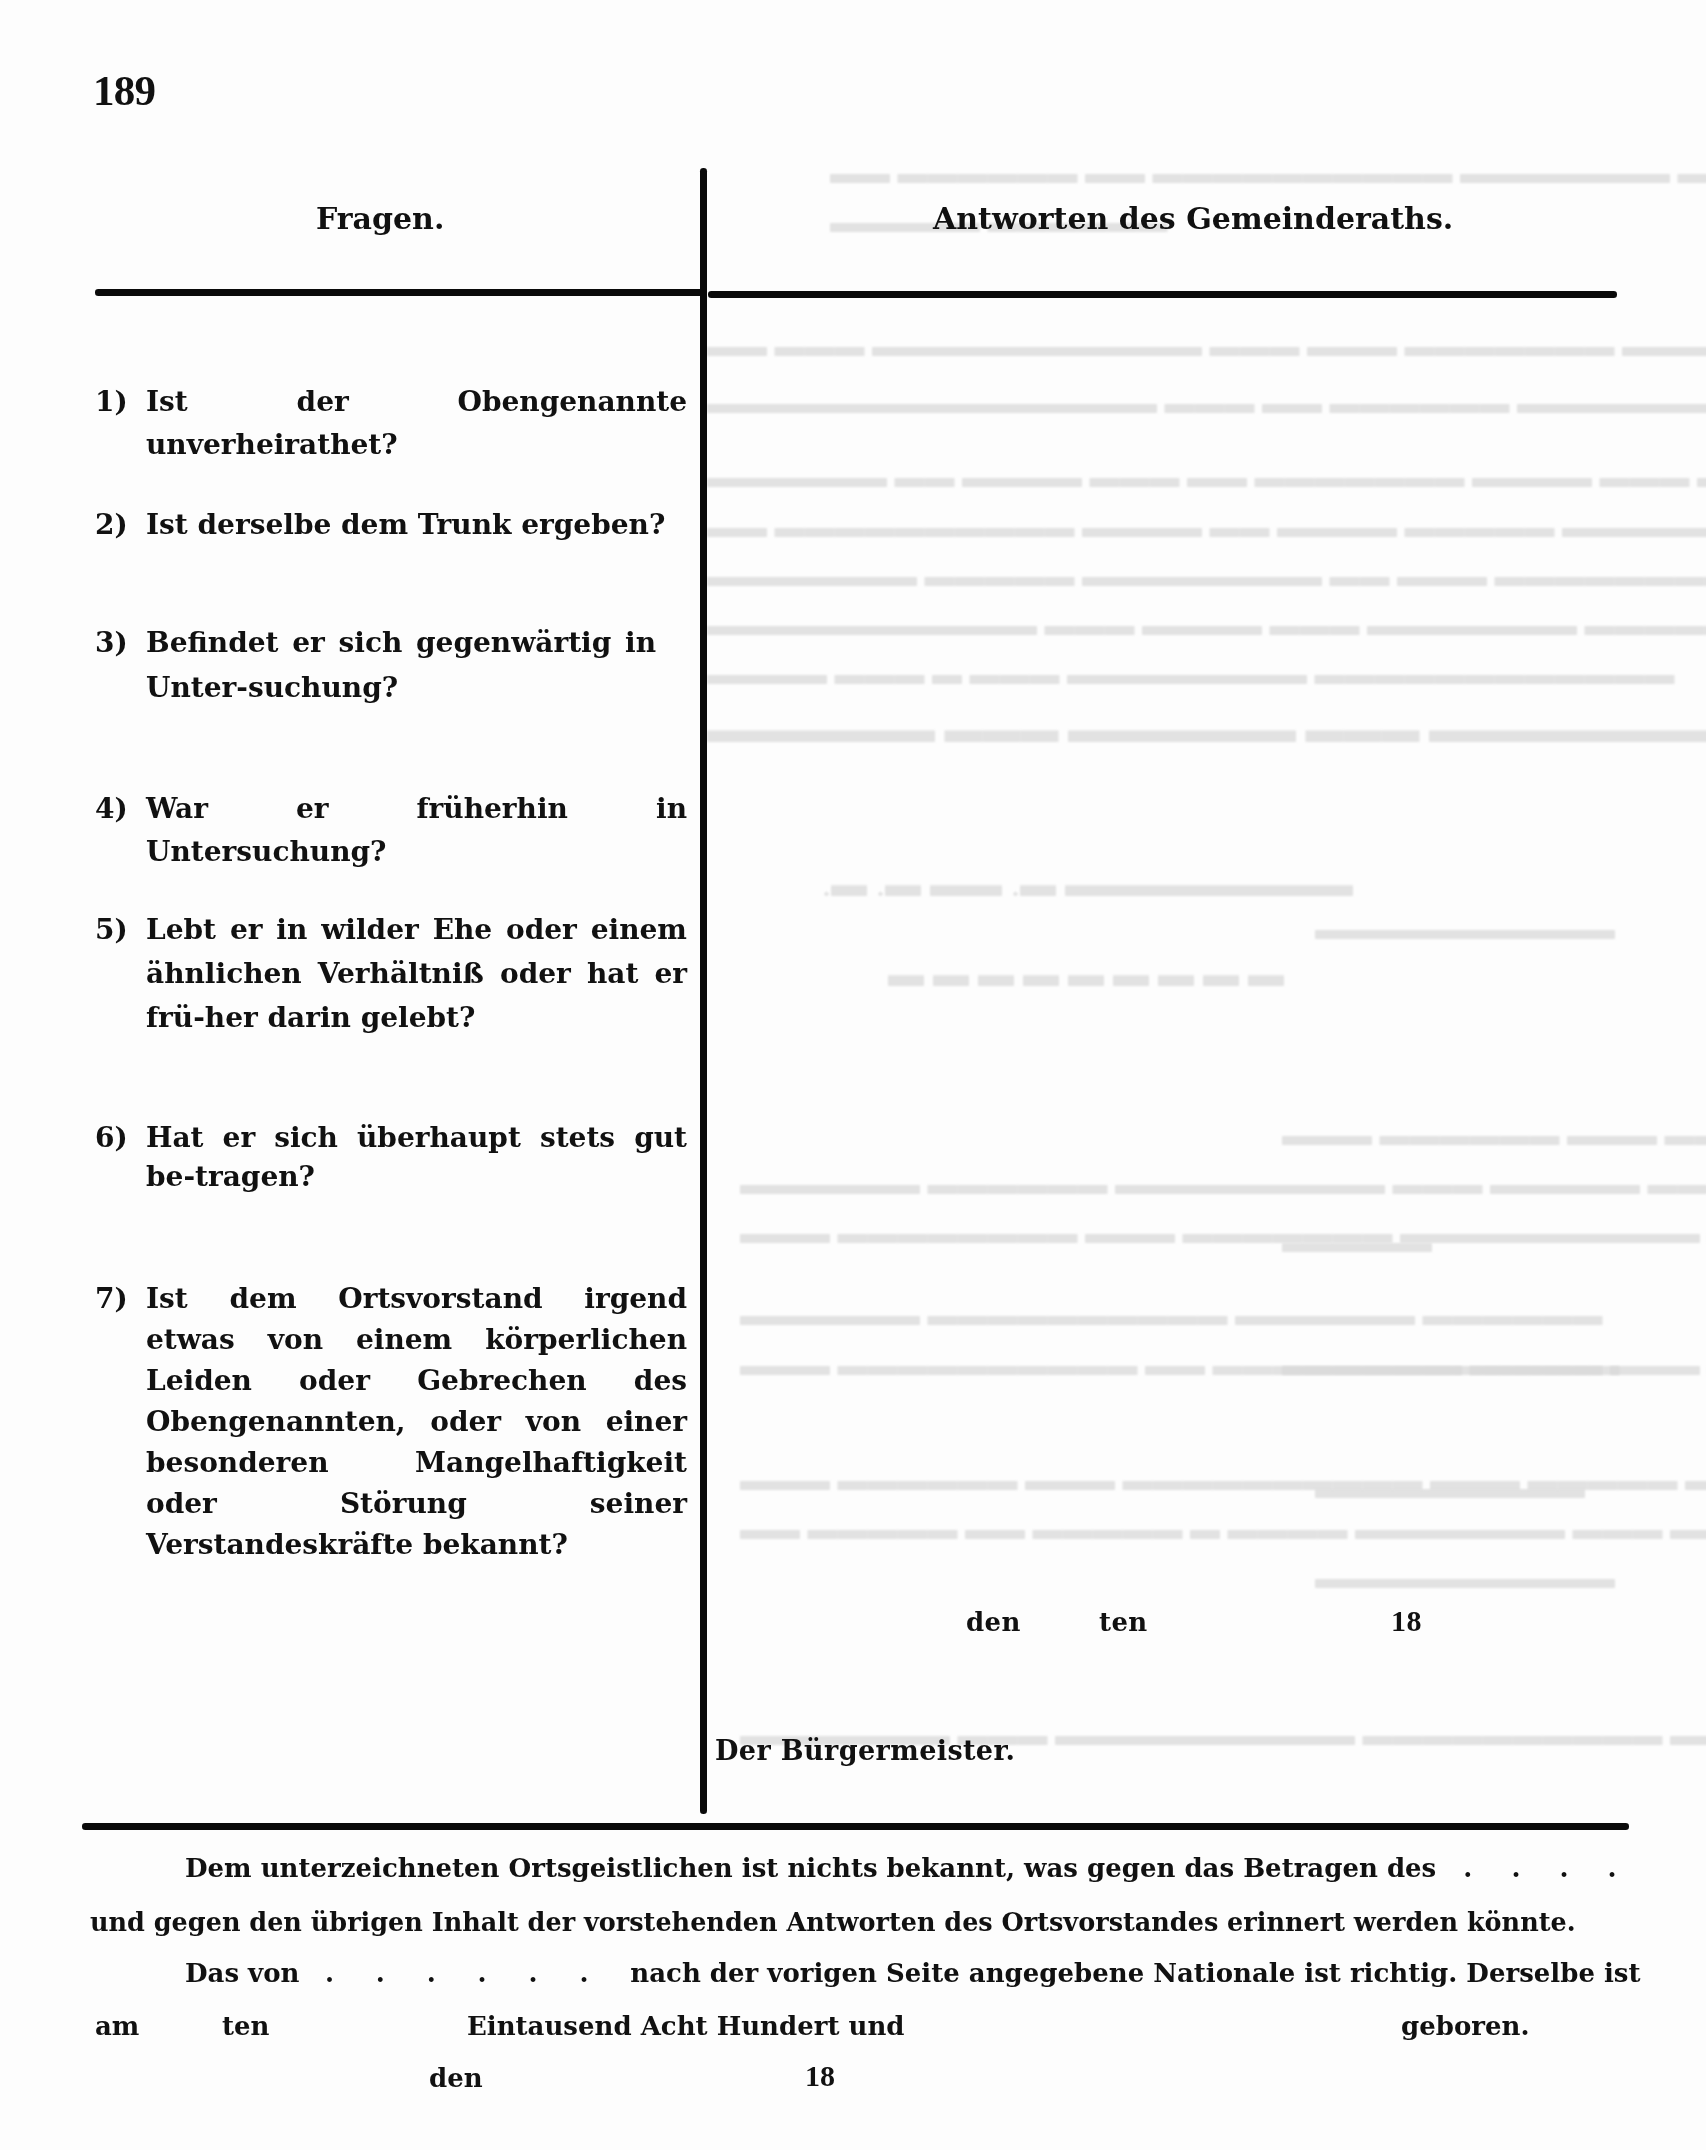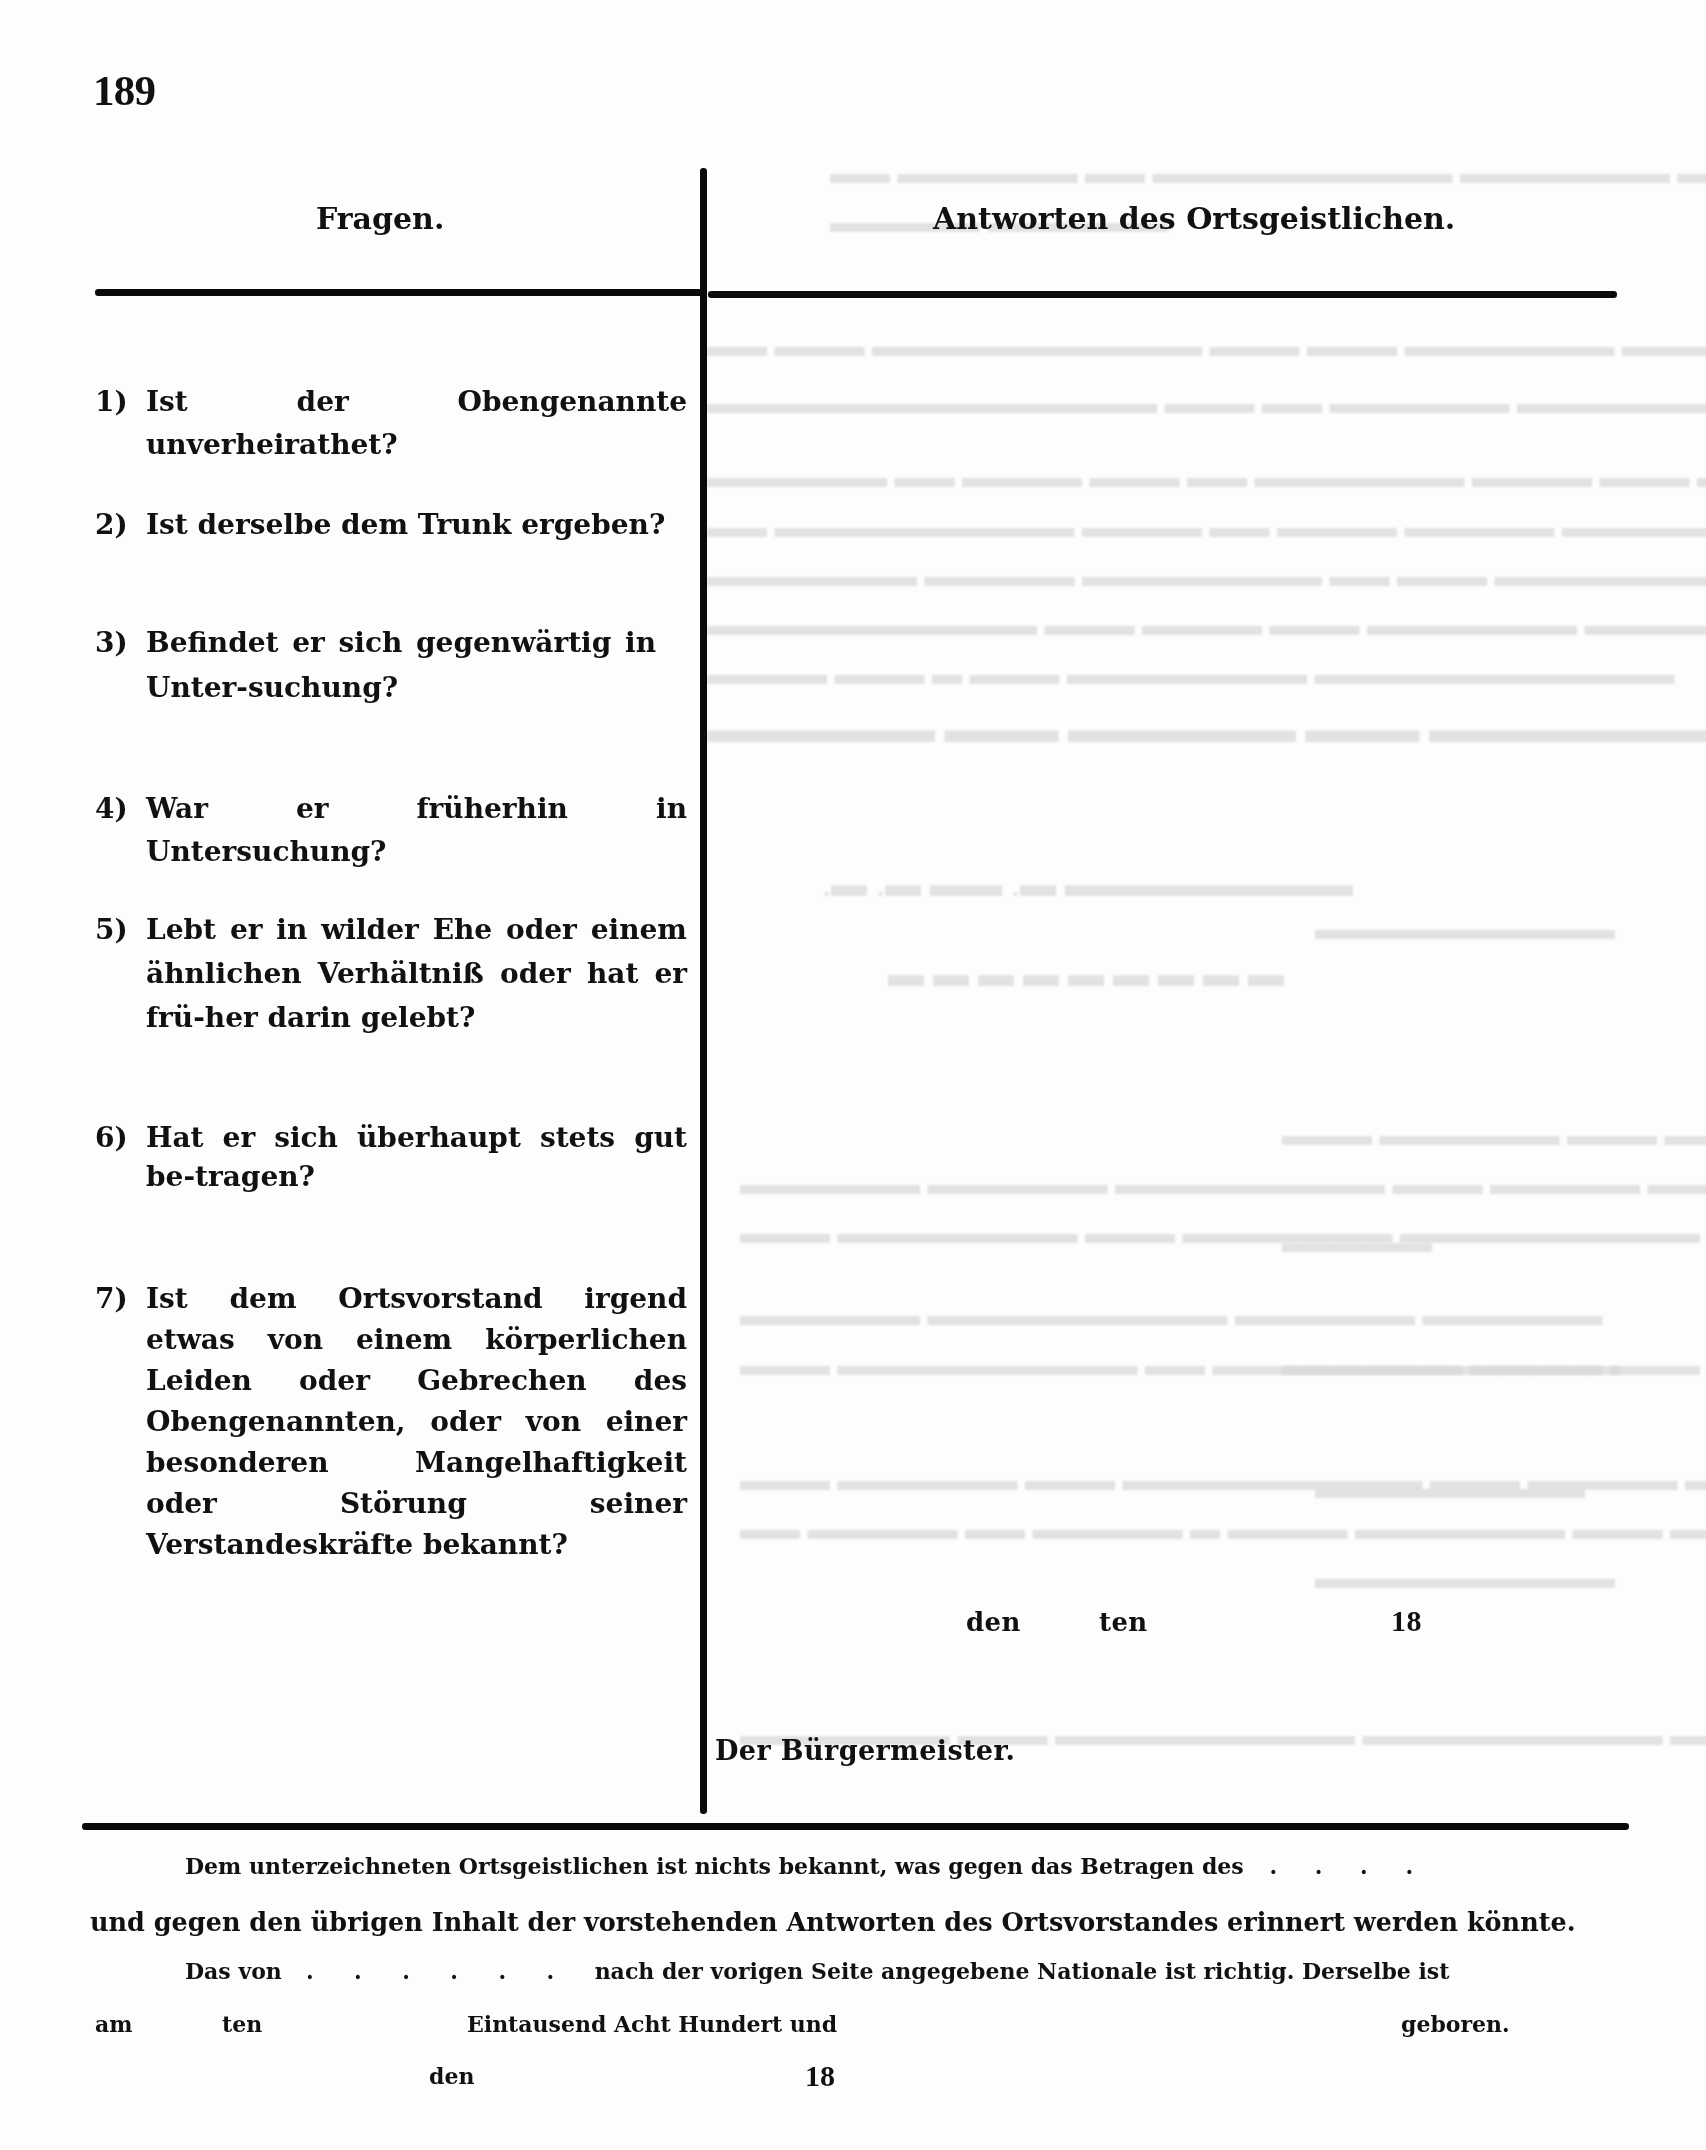--- a/index.html
+++ b/index.html
@@ -10,21 +10,21 @@
              font-size: 30px; white-space: nowrap; transform: scaleX(-1); filter: blur(1.2px); opacity: .75; }
     .abs { position: absolute; white-space: nowrap; }
     .pageno { font-family: "Liberation Serif", serif; font-weight: bold; font-size: 43px; letter-spacing: -0.8px; }
     .frak { font-family: "DejaVu Serif", serif; font-weight: bold; font-size: 29px; letter-spacing: 0.4px; }
     .head { font-family: "DejaVu Serif", serif; font-weight: bold; font-size: 30px; }
     .rule { position: absolute; background: #0a0a0a; border-radius: 3.3px; }
     .q { position: absolute; left: 95px; width: 592px; font-family: "DejaVu Serif", serif;
          font-weight: bold; font-size: 28px; line-height: 43px; }
     .q .num { position: absolute; left: 0; top: 0; }
     .q .txt { display: block; margin-left: 51px; text-align: justify; text-align-last: left; }
-    .para { position: absolute; font-family: "DejaVu Serif", serif; font-weight: bold; font-size: 22px; white-space: nowrap; }
+    .para { position: absolute; font-family: "DejaVu Serif", serif; font-weight: bold; font-size: 26px; white-space: nowrap; }
   </style>
 </head>
 <body>
 
 <div class="page">
 
   <div class="bleed" style="left:830px; top:156px;">▬▬ ▬▬▬▬ ▬▬ ▬▬▬▬▬▬▬ ▬▬▬▬▬▬▬▬▬▬ ▬▬ ▬▬▬▬▬▬ ▬▬</div>
   <div class="bleed" style="left:830px; top:205px;">▬▬▬▬▬▬ ▬▬▬▬▬</div>
   <div class="bleed" style="left:707px; top:329px;">▬▬▬ ▬▬▬▬▬▬ ▬▬▬ ▬▬▬▬▬▬▬ ▬▬▬ ▬▬▬ ▬▬▬▬▬▬▬▬▬▬▬ ▬▬▬ ▬▬</div>
   <div class="bleed" style="left:707px; top:386px;">▬▬▬▬▬▬▬ ▬▬▬▬▬▬▬▬▬ ▬▬▬▬▬▬ ▬▬ ▬▬▬ ▬▬▬▬▬▬▬▬▬▬▬▬▬▬▬</div>
@@ -46,21 +46,21 @@
   <div class="bleed" style="left:740px; top:1216px;">▬▬▬▬▬▬▬▬ ▬▬▬▬▬▬▬▬▬▬ ▬▬▬▬▬▬▬ ▬▬▬ ▬▬▬▬▬▬▬▬ ▬▬▬</div>
   <div class="bleed" style="left:740px; top:1298px;">▬▬▬▬▬▬ ▬▬▬▬▬▬ ▬▬▬▬▬▬▬▬▬▬ ▬▬▬▬▬▬</div>
   <div class="bleed" style="left:740px; top:1348px;">▬▬▬▬▬▬▬▬ ▬▬▬ ▬▬▬▬▬▬▬▬▬▬▬▬▬ ▬▬ ▬▬▬▬▬▬▬▬▬▬ ▬▬▬</div>
   <div class="bleed" style="left:740px; top:1463px;">▬▬▬▬▬▬▬▬ ▬▬▬▬▬ ▬▬▬ ▬▬▬▬▬▬▬▬▬▬ ▬▬▬ ▬▬▬▬▬▬ ▬▬▬</div>
   <div class="bleed" style="left:740px; top:1512px;">▬▬▬▬ ▬▬▬▬▬▬ ▬▬▬ ▬▬▬▬▬▬▬ ▬▬▬▬ ▬ ▬▬▬▬▬ ▬▬ ▬▬▬▬▬ ▬▬</div>
   <div class="bleed" style="left:740px; top:1718px;">▬▬▬▬▬ ▬▬▬ ▬▬▬▬▬▬▬▬▬▬ ▬▬▬▬▬▬▬▬▬▬ ▬▬▬ ▬▬▬▬▬▬▬</div>
 
   <div class="abs pageno" style="left:93px; top:66px;">189</div>
 
   <div class="abs head" style="left:316px; top:201px;">Fragen.</div>
-  <div class="abs head" style="left:933px; top:201px;">Antworten des Ortsgeistlichen.</div>
+  <div class="abs head" style="left:933px; top:201px;">Antworten des Gemeinderaths.</div>
 
   <div class="rule" style="left:95px; top:289px; width:608px; height:7.4px;"></div>
   <div class="rule" style="left:708px; top:291px; width:909px; height:7.4px;"></div>
   <div class="rule" style="left:700px; top:168px; width:7.4px; height:1646px;"></div>
   <div class="rule" style="left:82px; top:1823px; width:1547px; height:7.4px;"></div>
 
   <div class="q" style="top:380px;">
     <span class="num">1)</span>
     <span class="txt">Ist der Obengenannte unverheirathet?</span>
   </div>

